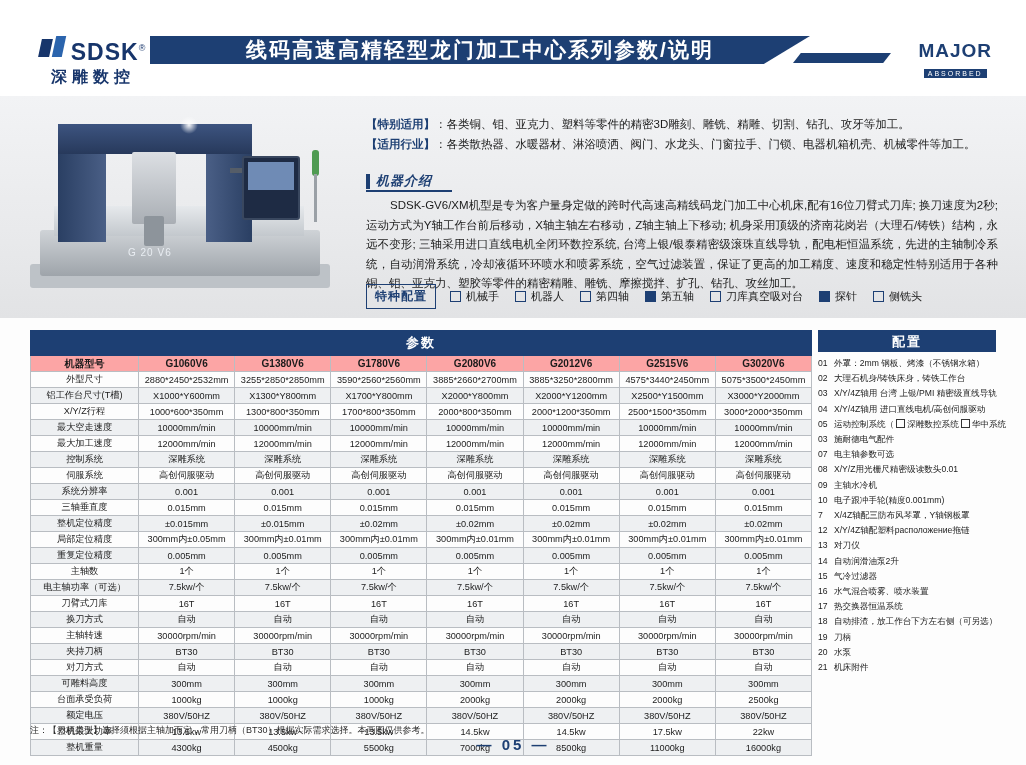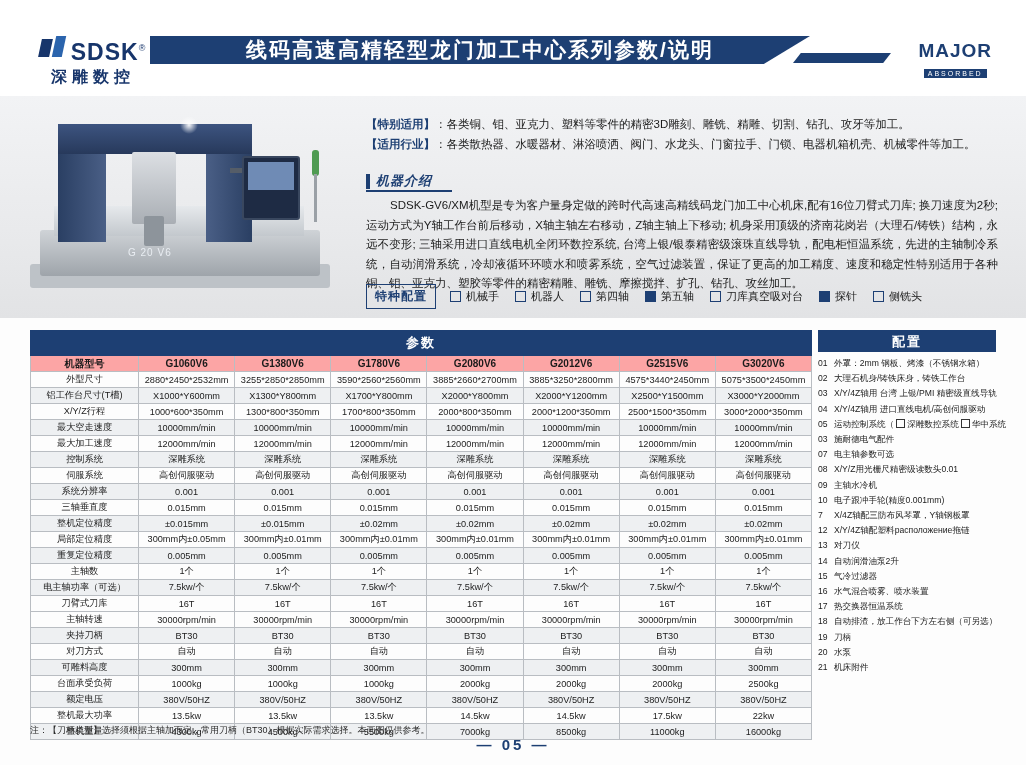--- a/index.html
+++ b/index.html
@@ -675,20 +675,30 @@
           <tr>
             <td class="label">刀臂式刀库</td>
             <td>16T</td>
             <td>16T</td>
             <td>16T</td>
             <td>16T</td>
             <td>16T</td>
             <td>16T</td>
             <td>16T</td>
           </tr>
+          <tr class="alt">
+            <td class="label">换刀方式</td>
+            <td>自动</td>
+            <td>自动</td>
+            <td>自动</td>
+            <td>自动</td>
+            <td>自动</td>
+            <td>自动</td>
+            <td>自动</td>
+          </tr>
           <tr>
             <td class="label">主轴转速</td>
             <td>30000rpm/min</td>
             <td>30000rpm/min</td>
             <td>30000rpm/min</td>
             <td>30000rpm/min</td>
             <td>30000rpm/min</td>
             <td>30000rpm/min</td>
             <td>30000rpm/min</td>
           </tr>

